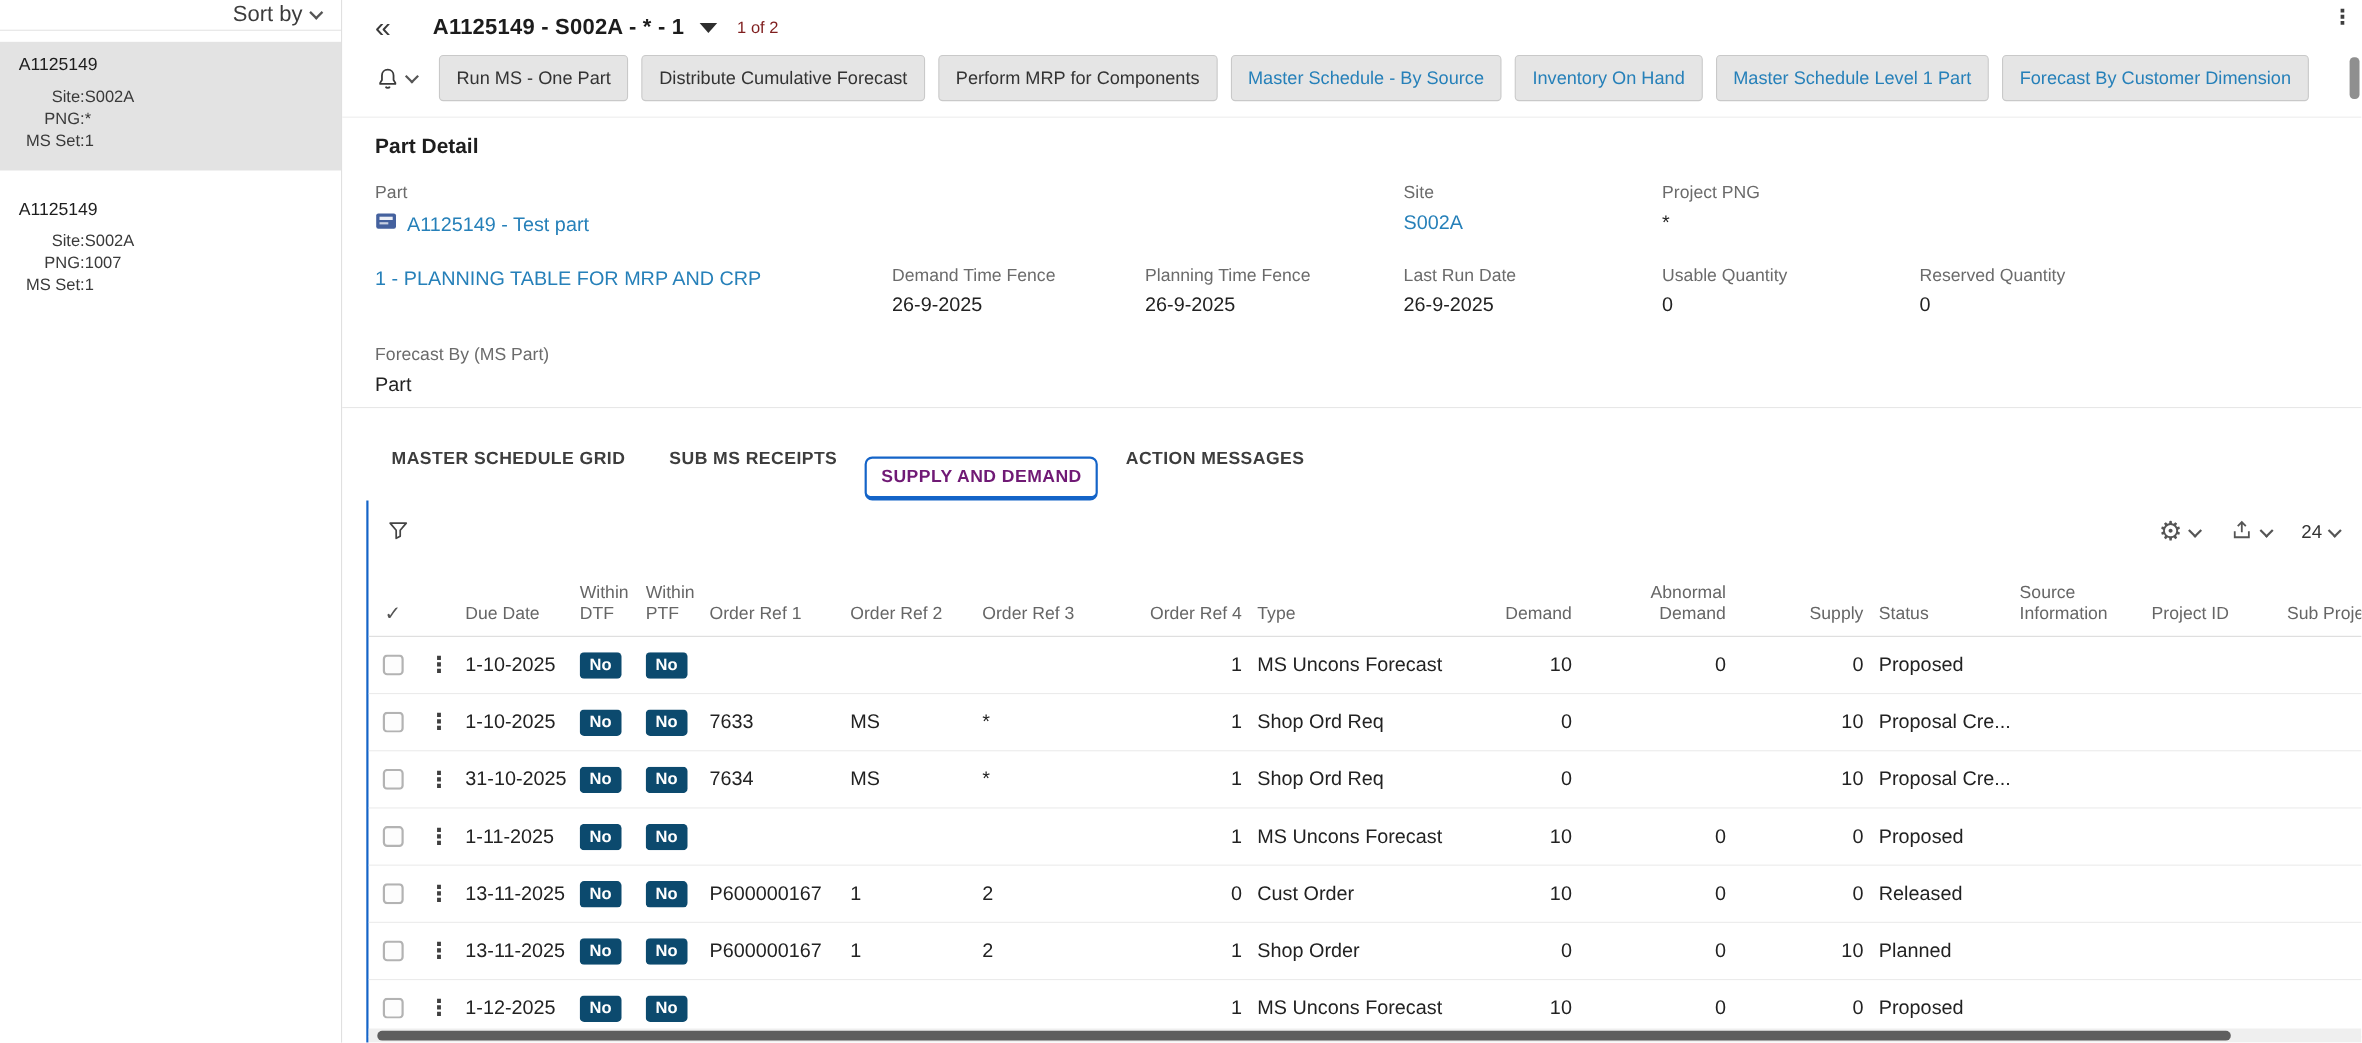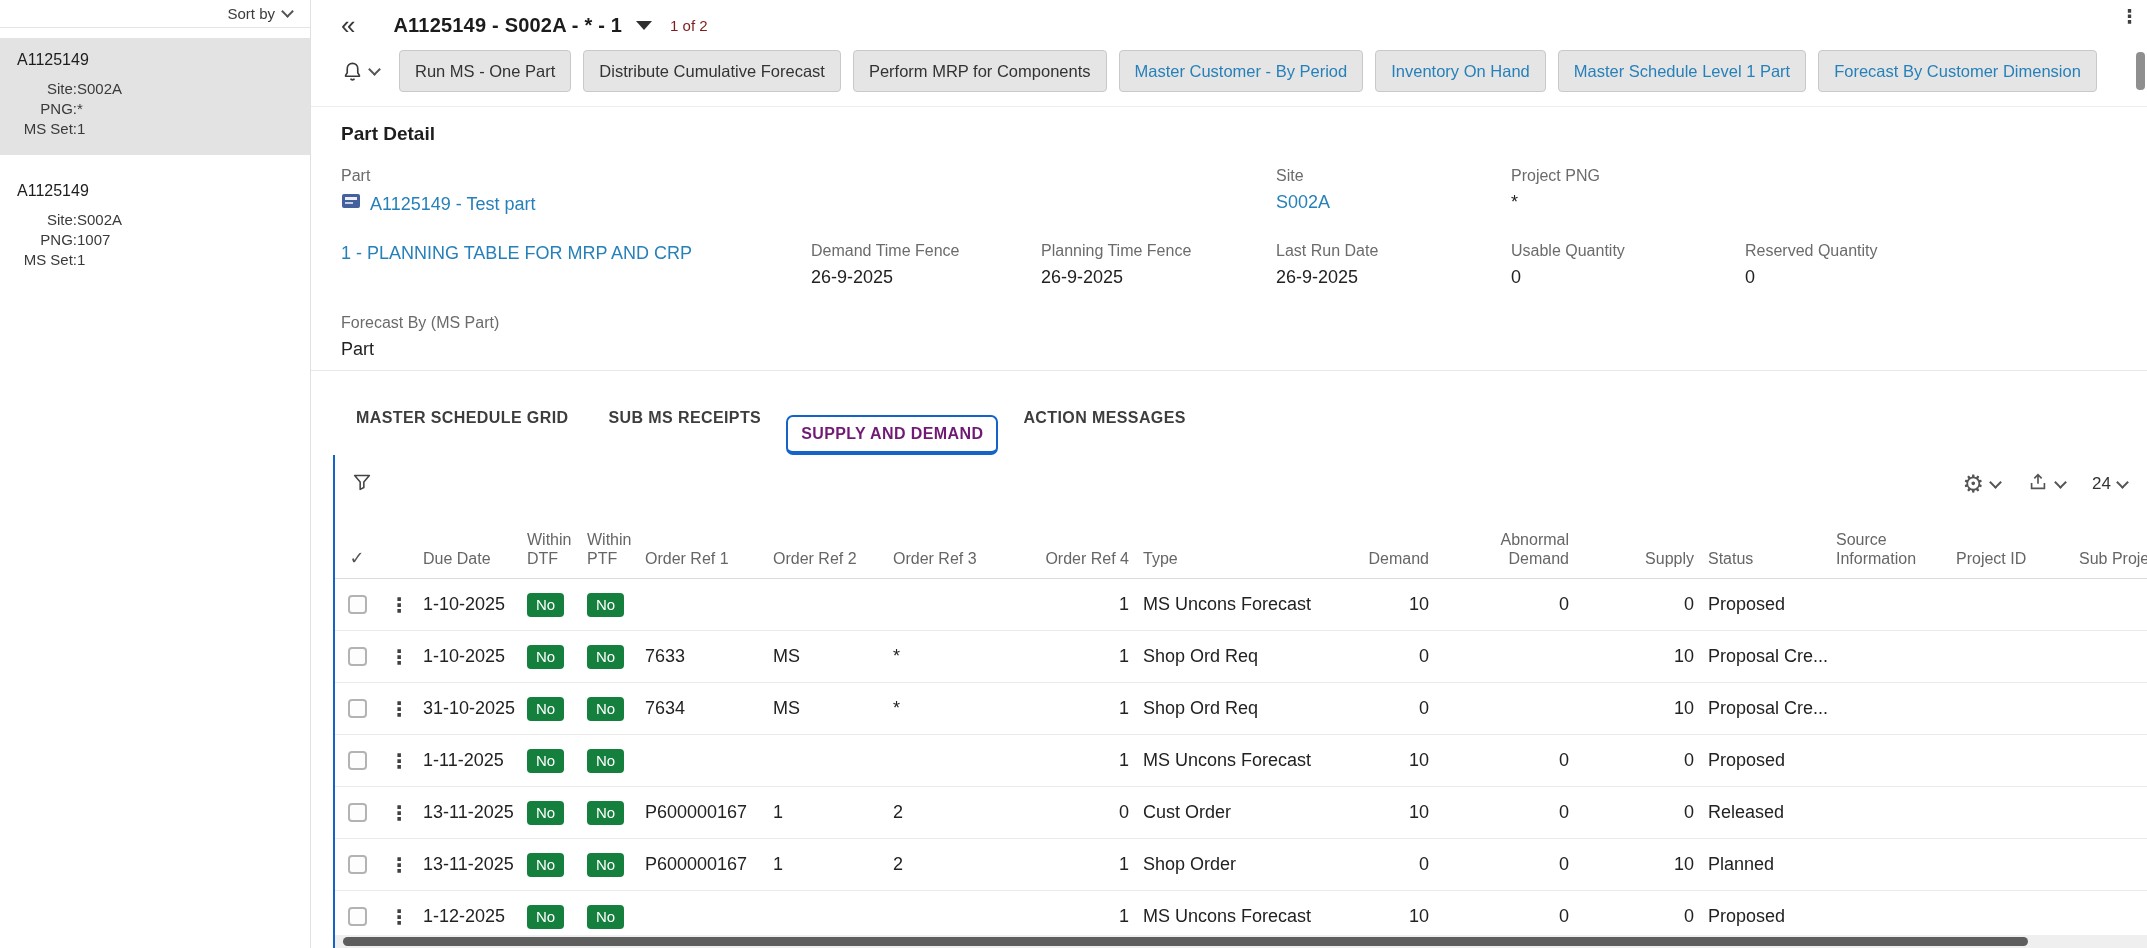--- a/index.html
+++ b/index.html
@@ -7,21 +7,21 @@
   body {
     width:2147px; height:948px; overflow:hidden;
     font-family:"Liberation Sans","DejaVu Sans",sans-serif;
     font-size:18px; color:#222; background:#fff;
   }
   .app { display:flex; width:2147px; height:948px; }
 
   
   .sidebar { flex:0 0 311px; width:311px; border-right:1px solid #e0e0e0; background:#fff; }
   .sort-row { display:flex; justify-content:flex-end; align-items:center; gap:8px;
-              height:28px; padding:0 18px; border-bottom:1px solid #e4e4e4; color:#3c3c3c; font-size:15px; }
+              height:28px; padding:0 18px; border-bottom:1px solid #e4e4e4; color:#3c3c3c; font-size:20px; }
   #sidebar-cards { padding-top:10px; }
   .card { padding:13px 17px 16px; cursor:pointer; }
   .card.selected { background:#e3e3e3; }
   .card + .card { margin-top:14px; }
   .card-title { font-size:16px; color:#1d1d1d; margin-bottom:10px; }
   .card-field { display:flex; font-size:15px; color:#3a3a3a; line-height:20px; }
   .cf-label { min-width:60px;text-align:right; }
 
   
   .main { flex:1; display:flex; flex-direction:column; height:948px; overflow:hidden; position:relative; }
@@ -98,21 +98,21 @@
   .c-supply{width:125px;padding-right:14px;}
   .c-status{width:128px;padding-right:10px;}
   .c-source{width:120px;padding-right:14px;}
   .c-proj{width:123px;padding-right:14px;}
   .c-subproj{width:117px;padding-right:14px;}
   .num { text-align:right; }
 
   .checkbox { width:19px; height:19px; border:2px solid #b3b3b3; border-radius:4px; background:#fdfdfd; cursor:pointer; }
   .kebab { font-size:20px; font-weight:700; color:#3f3f3f; cursor:pointer; }
   .check-glyph { font-size:18px; color:#555; }
-  .chip { display:inline-block; background:#15803d; color:#fff; font-size:15px; font-weight:400;
+  .chip { display:inline-block; background:#0c4a6e; color:#fff; font-size:15px; font-weight:700;
           padding:3px 9px; border-radius:4px; line-height:18px; }
   .red-ul { position:relative; display:inline-block; }
   .red-ul::after { content:''; position:absolute; left:-2px; right:-8px; bottom:-6px; height:3px;
                    background:#d93a2b; border-radius:2px; transform:rotate(-.5deg); }
 
   
   .hscroll { position:absolute; left:0; right:0; bottom:0; height:13px; background:#efefef; }
   .hthumb { position:absolute; left:8px; top:2px; height:9px; width:93%; background:#5e5e5e; border-radius:5px; cursor:pointer; }
   .vscroll-thumb { position:fixed; right:2px; top:52px; width:9px; height:38px; background:#8f8f8f; border-radius:4px; cursor:pointer; }
   .corner-kebab { position:fixed; right:8px; top:5px; font-size:19px; font-weight:700; color:#3f3f3f; cursor:pointer; }
@@ -172,21 +172,21 @@
 
     <div class="toolbar">
       <span class="bell-wrap">
         <svg width="23" height="23" viewBox="0 0 24 24">
             <path d="M12 3.5c-3.2 0-5.5 2.4-5.5 5.6v4.2L4.8 16v1h14.4v-1l-1.7-2.7V9.1c0-3.2-2.3-5.6-5.5-5.6z" fill="none" stroke="#3a3a3a" stroke-width="1.7" stroke-linejoin="round"></path>
             <path d="M10 19.5a2.2 2.2 0 0 0 4 0" fill="none" stroke="#3a3a3a" stroke-width="1.7"></path>
           </svg>
         <span class="chev"></span>
       </span>
       <div id="toolbar-buttons"><button class="btn">Run MS - One Part</button><button class="btn">Distribute Cumulative Forecast</button><button class="btn">Perform MRP for Components</button></div>
-      <div id="toolbar-links"><button class="btn link-btn">Master Customer - By Period</button><button class="btn link-btn">Inventory On Hand</button><button class="btn link-btn">Master Schedule Level 1 Part</button><button class="btn link-btn">Forecast By Customer Dimension</button></div>
+      <div id="toolbar-links"><button class="btn link-btn">Master Schedule - By Source</button><button class="btn link-btn">Inventory On Hand</button><button class="btn link-btn">Master Schedule Level 1 Part</button><button class="btn link-btn">Forecast By Customer Dimension</button></div>
     </div>
 
     <section class="part-detail">
       <h2 class="pd-title">Part Detail</h2>
       <div class="pd-grid">
         <div class="field f-part">
           <div class="flabel">Part</div>
           <div class="fvalue-row">
             <span><svg width="20" height="20" viewBox="0 0 20 20">
                   <rect x="1" y="3" width="18" height="14" rx="2" fill="#44619e"></rect>

